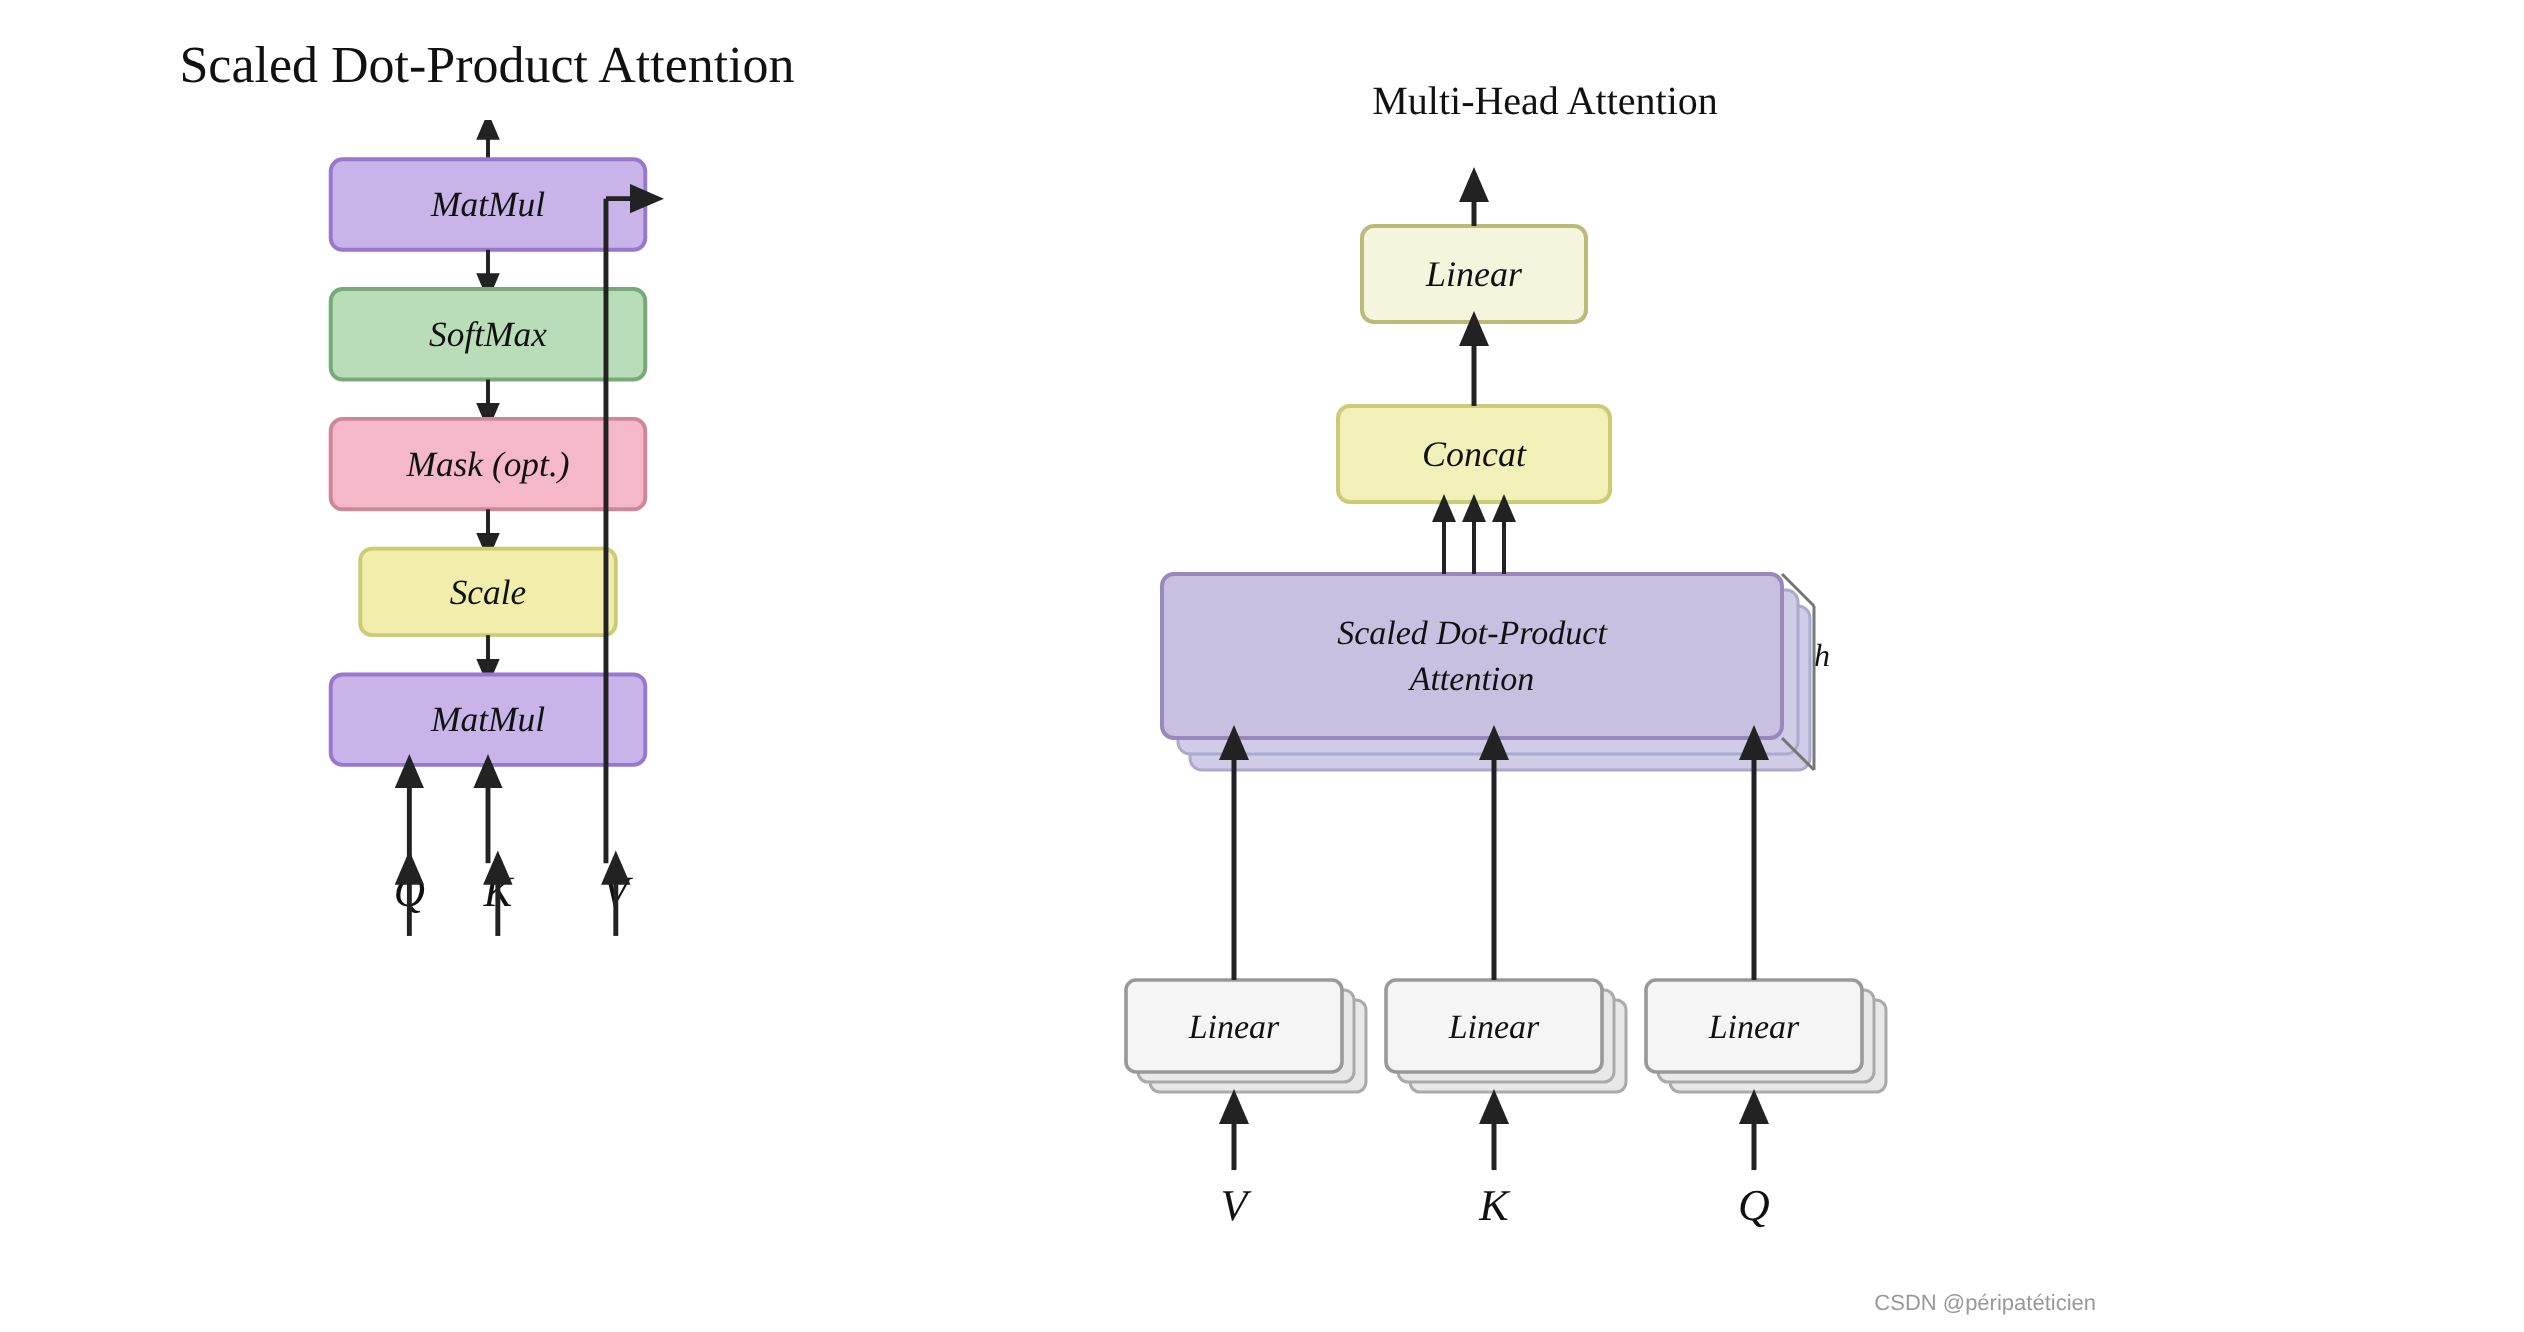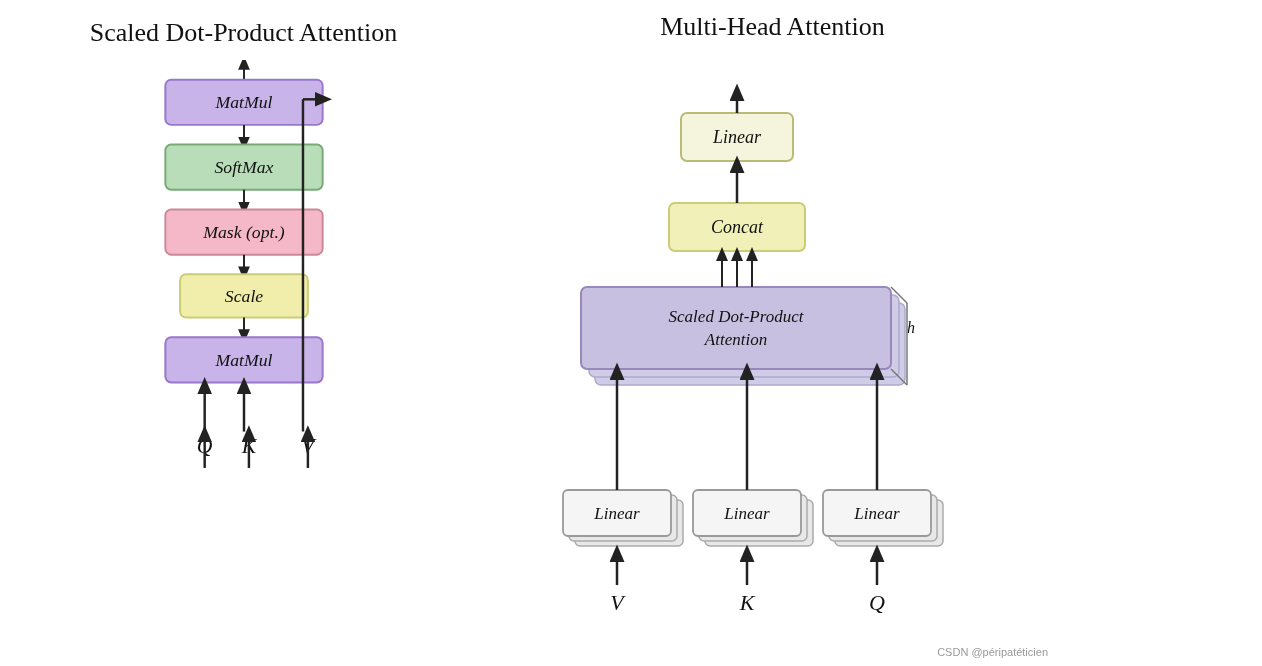--- a/index.html
+++ b/index.html
@@ -50,23 +50,23 @@
     }
 
     
     .right-diagram {
       width: 680px;
       height: 666px;
       position: relative;
     }
 
     .right-title {
-      font-size: 26px;
+      font-size: 20px;
       font-weight: normal;
-      margin-top: 2px;
+      margin-top: 30px;
       text-align: center;
       color: #111;
       position: absolute;
       top: 10px;
       left: 50%;
       transform: translateX(-50%);
       white-space: nowrap;
     }
 
     

